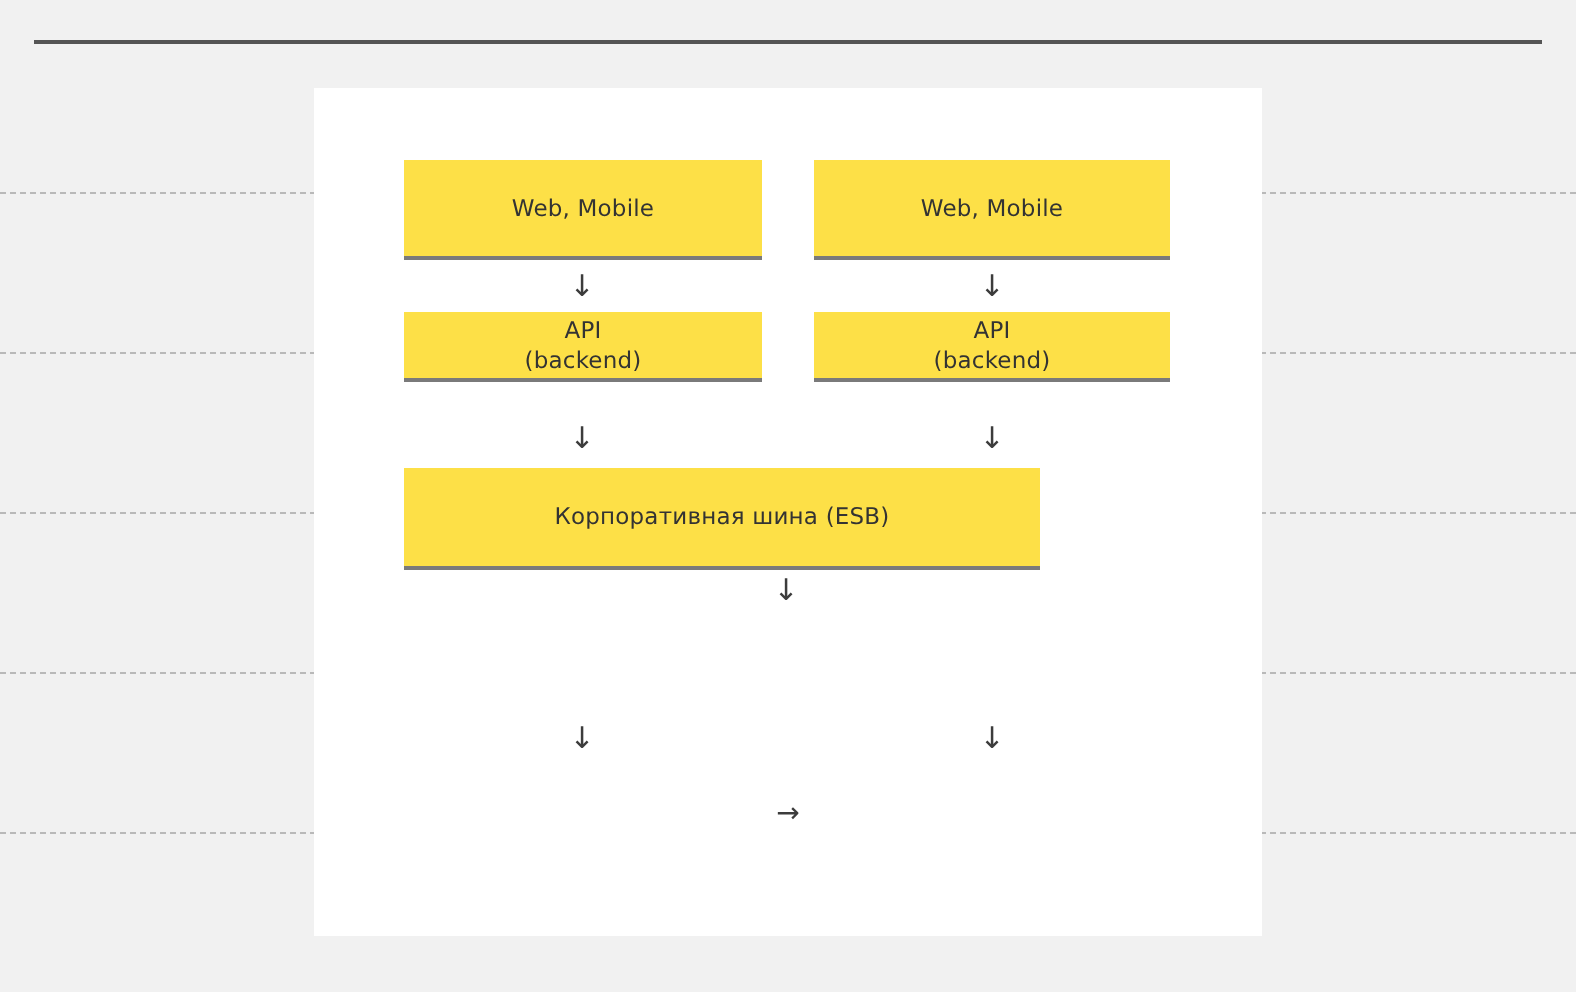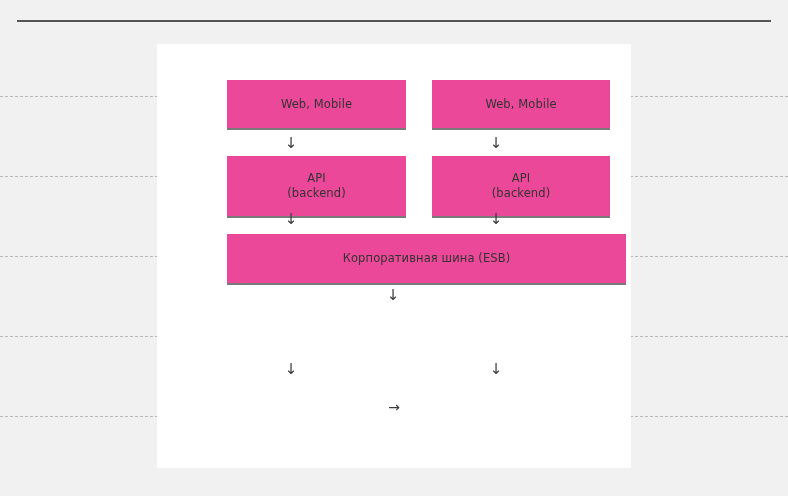--- a/index.html
+++ b/index.html
@@ -58,47 +58,46 @@
   .diagram {
     position: absolute;
     left: 0;
     top: 0;
     width: 474px;
     height: 424px;
   }
 
   .node {
     position: absolute;
-    background: #ec4899;
+    background: #fde047;
     border-bottom: 2px solid #7a7a7a;
     box-sizing: border-box;
     display: flex;
     align-items: center;
     justify-content: center;
     text-align: center;
     color: #333333;
     font-size: 11.5px;
     line-height: 15px;
     letter-spacing: 0.1px;
-    margin-left: 25px;
   }
   .node .node-label {
     display: block;
     padding: 0 6px;
     white-space: pre-line;
   }
 
   
   .col-left   { left: 45px;  width: 179px; }
   .col-right  { left: 250px; width: 178px; }
-  .col-full   { left: 45px;  width: 399px; justify-content: center; }
+  .col-full   { left: 45px;  width: 318px; justify-content: center; }
 
   
   .row-clients { top: 36px;  height: 50px; }
-  .row-api     { top: 112px; height: 62px; }
+  .row-api     { top: 112px; height: 35px; }
   .row-esb     { top: 190px; height: 51px; }
   .row-es      { top: 266px; height: 48px; }
   .row-svc     { top: 340px; height: 48px; }
 
   
   .arrow {
     position: absolute;
     color: #3c3c3c;
     font-size: 15px;
     line-height: 1;

